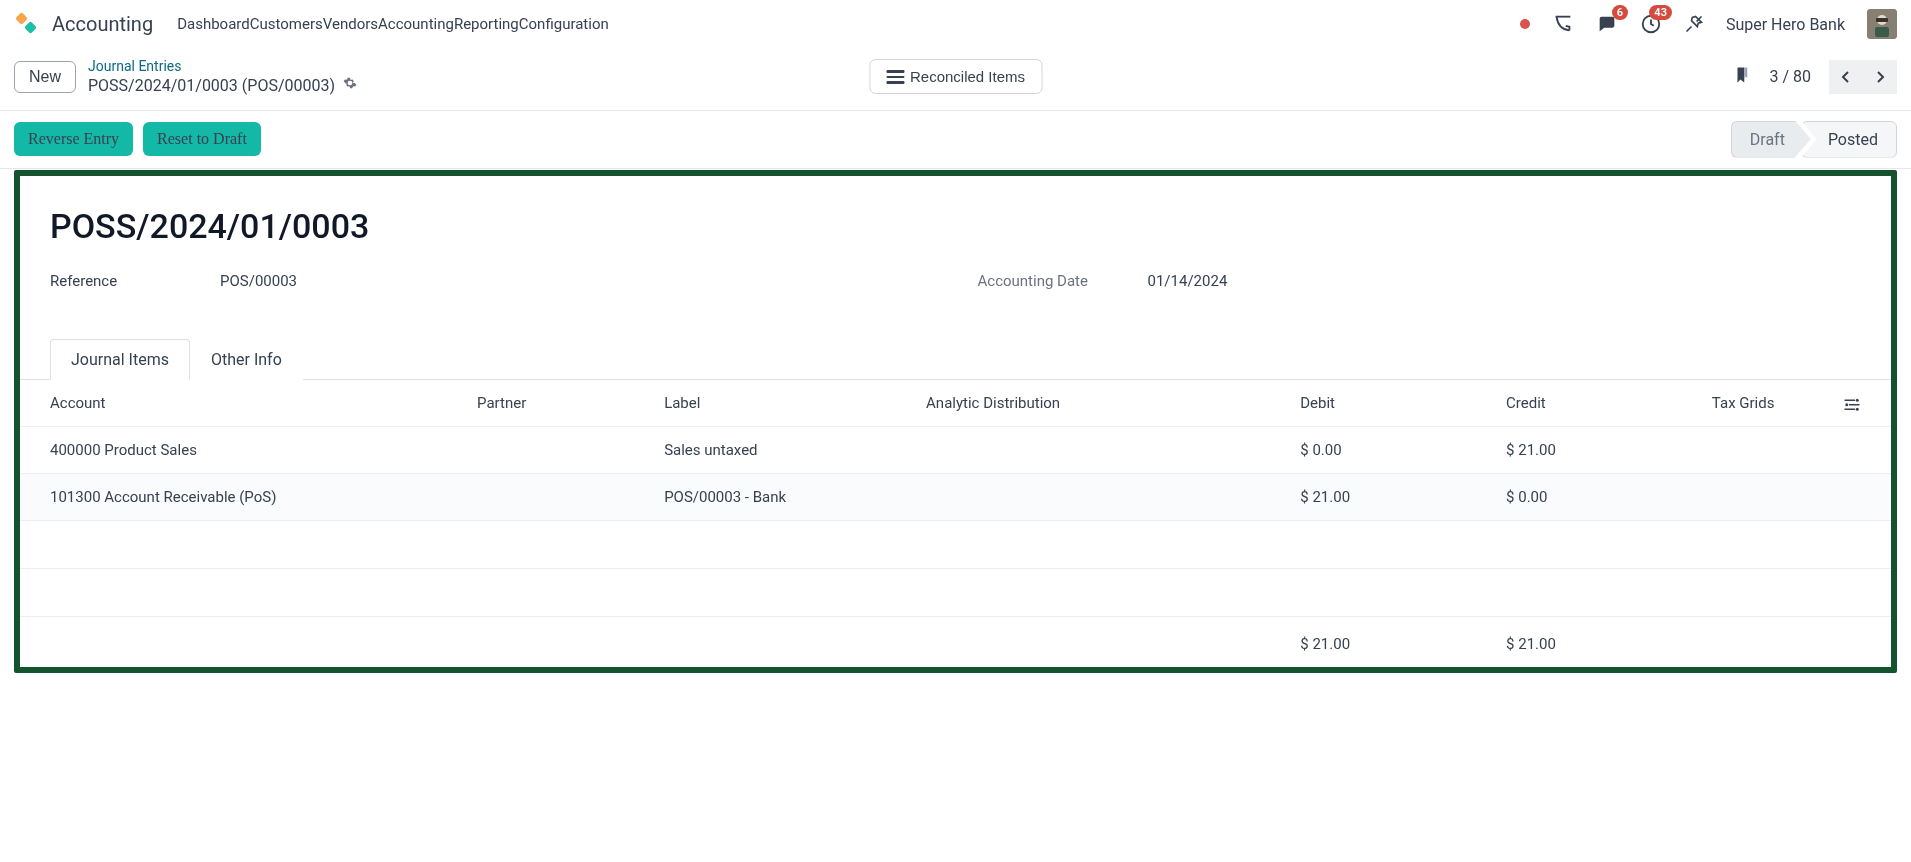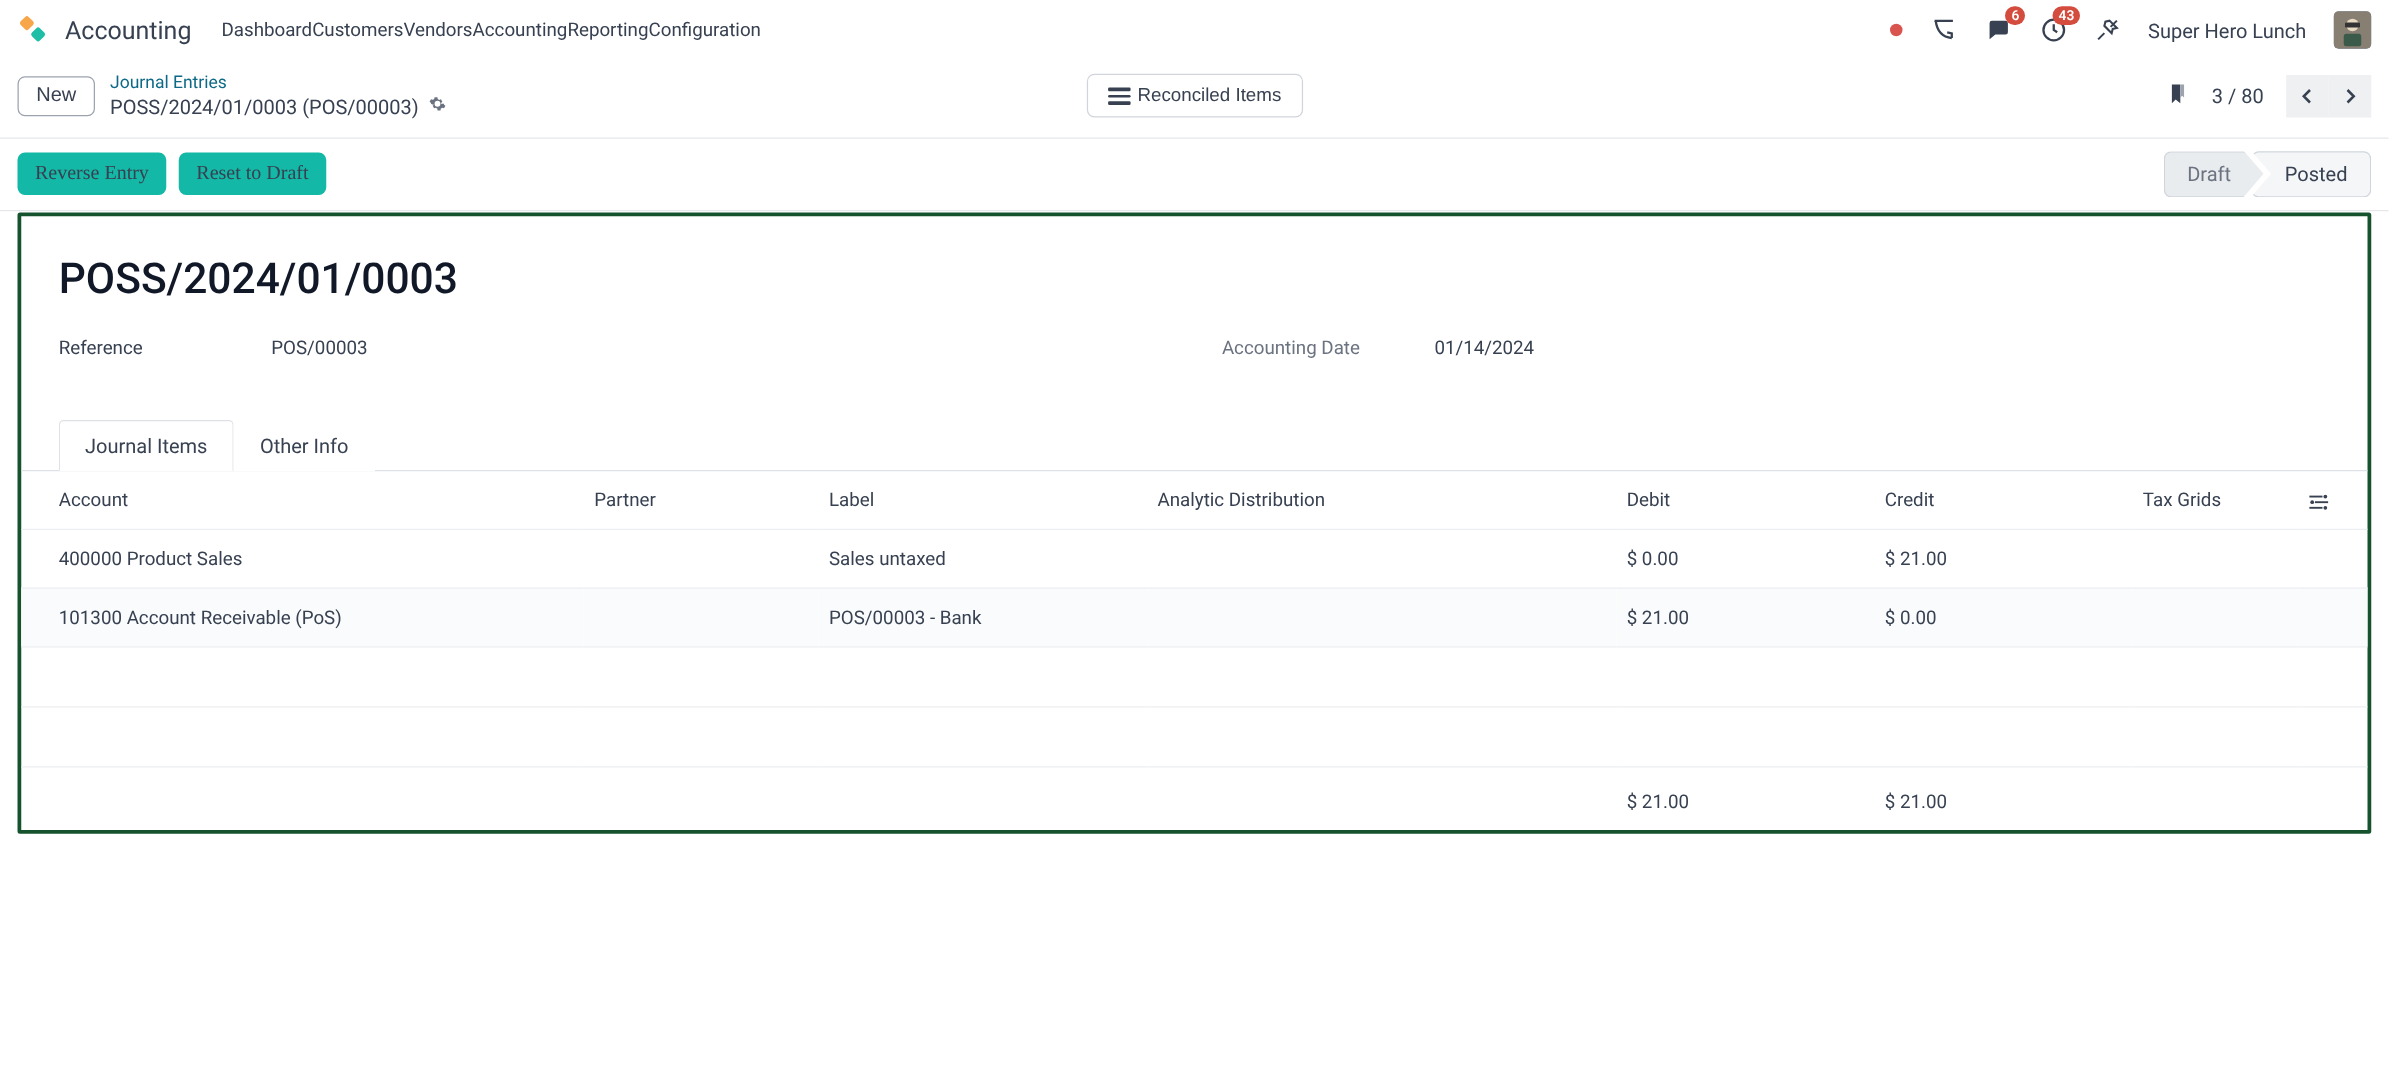--- a/index.html
+++ b/index.html
@@ -127,21 +127,21 @@
     padding-left:26px;
     background:#f4f6f8;
     color:#374151;
     clip-path: polygon(0 0, 100% 0, 100% 100%, 0 100%, 16px 50%);
   }
 
   
   .sheet-wrap { border-top:1px solid #e5e7eb; background:#fff; padding: 0 0 40px 0; }
   .sheet {
     margin: 1px 14px 0 14px;
-    border:3px solid #14532d;
+    border:6px solid #14532d;
     border-radius:2px;
     background:#fff;
     position:relative;
   }
   .sheet-inner { padding: 30px 30px 0 30px; }
   .record-title { font-size: 34px; font-weight: 500; color:#111827; margin-bottom: 26px; }
   .field-grid { display:grid; grid-template-columns: 1fr 1fr; gap: 14px 44px; margin-bottom: 34px;}
   .field-row { display:flex; gap: 30px; align-items:center; }
   .field-row .label { width: 140px; color:#374151; font-size:15px; }
   .field-row.muted .label { color:#6b7280; }
@@ -224,21 +224,21 @@
         <circle cx="12" cy="12" r="9"></circle>
           <path d="M12 7v5l3 2"></path>
       </svg>
       <span class="badge">43</span>
     </span>
     <span class="icon-btn">
       <svg width="20" height="20" viewBox="0 0 24 24" fill="currentColor">
         <path d="M21 3l-6 6M3 21l6-6M14 3l7 7-4 1-1 4-7-7 1-4 4-1z" stroke="currentColor" stroke-width="2" fill="none"></path>
       </svg>
     </span>
-    <span class="company-name">Super Hero Lunch</span>
+    <span class="company-name">Super Hero Bank</span>
     <span class="avatar">
       <svg width="30" height="30" viewBox="0 0 30 30">
         <rect width="30" height="30" fill="#887f73"></rect>
         <circle cx="15" cy="11" r="5" fill="#e8d9c3"></circle>
         <rect x="9" y="9" width="12" height="4" rx="1" fill="#333"></rect>
         <rect x="8" y="18" width="14" height="10" rx="2" fill="#3a5a4a"></rect>
       </svg>
     </span>
   </div>
 </div>

